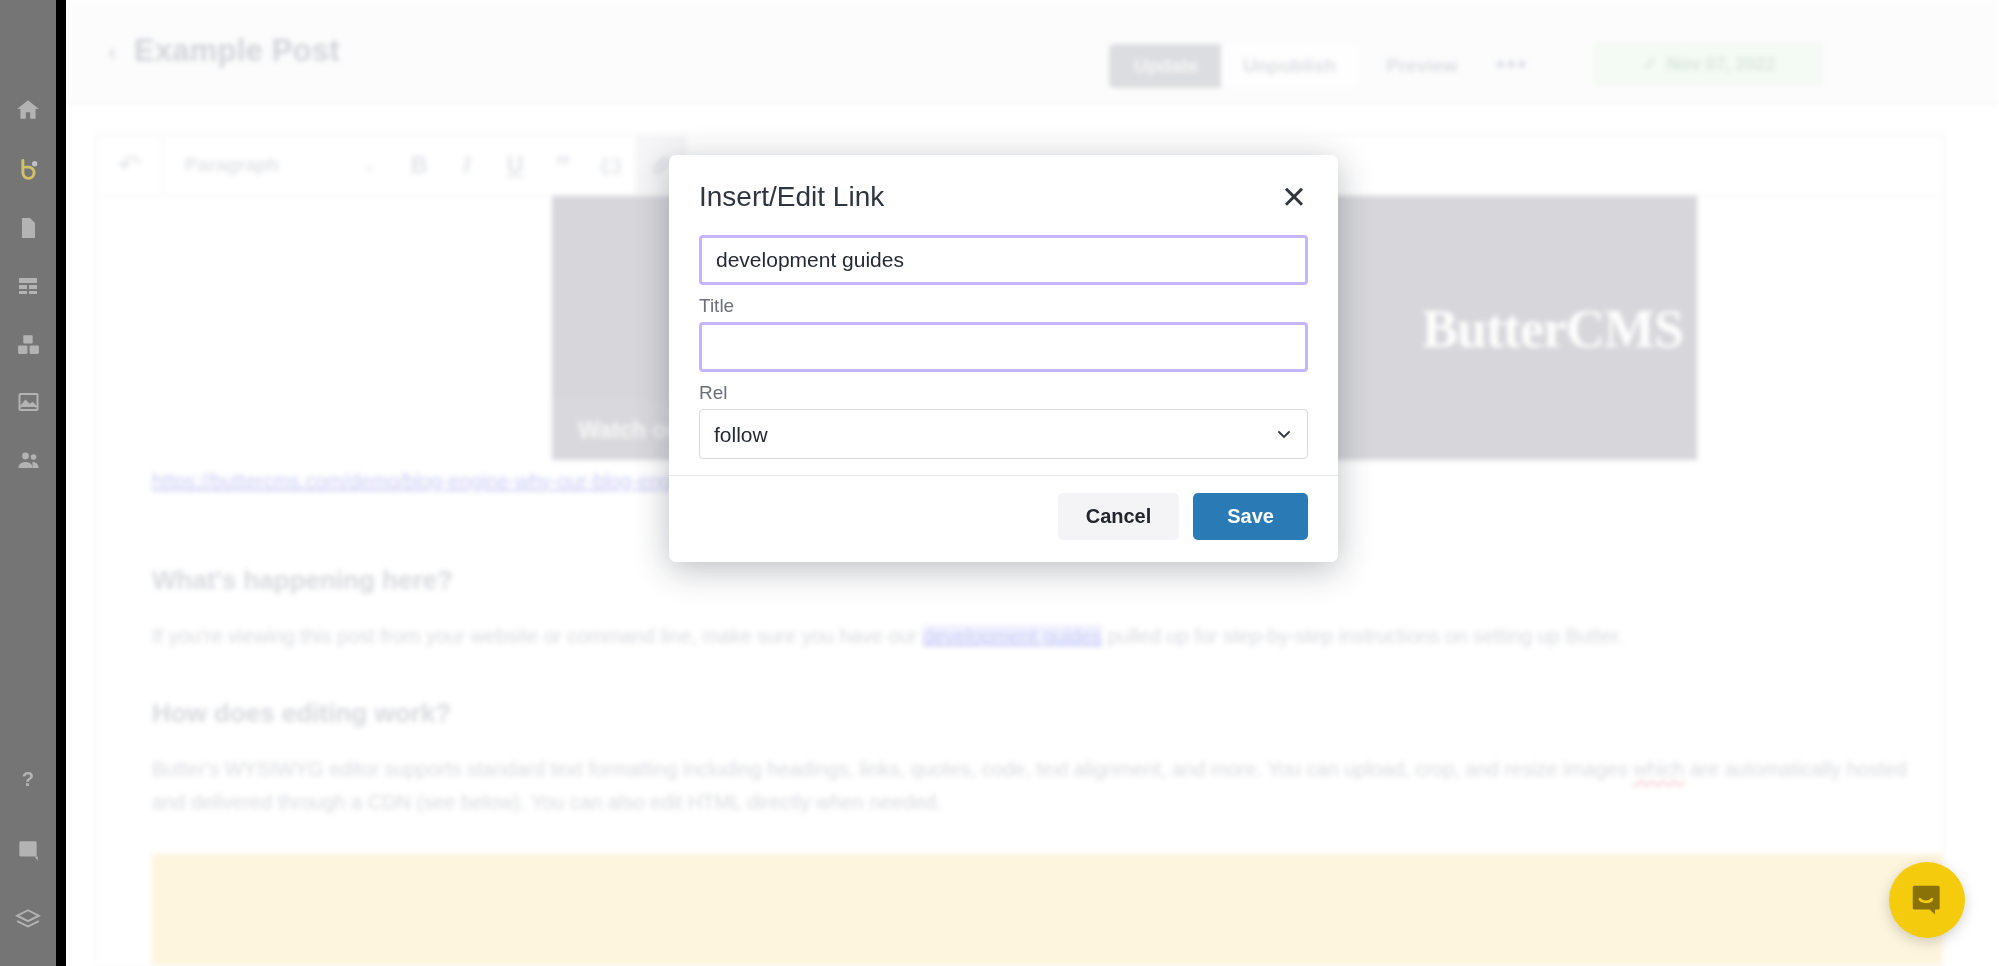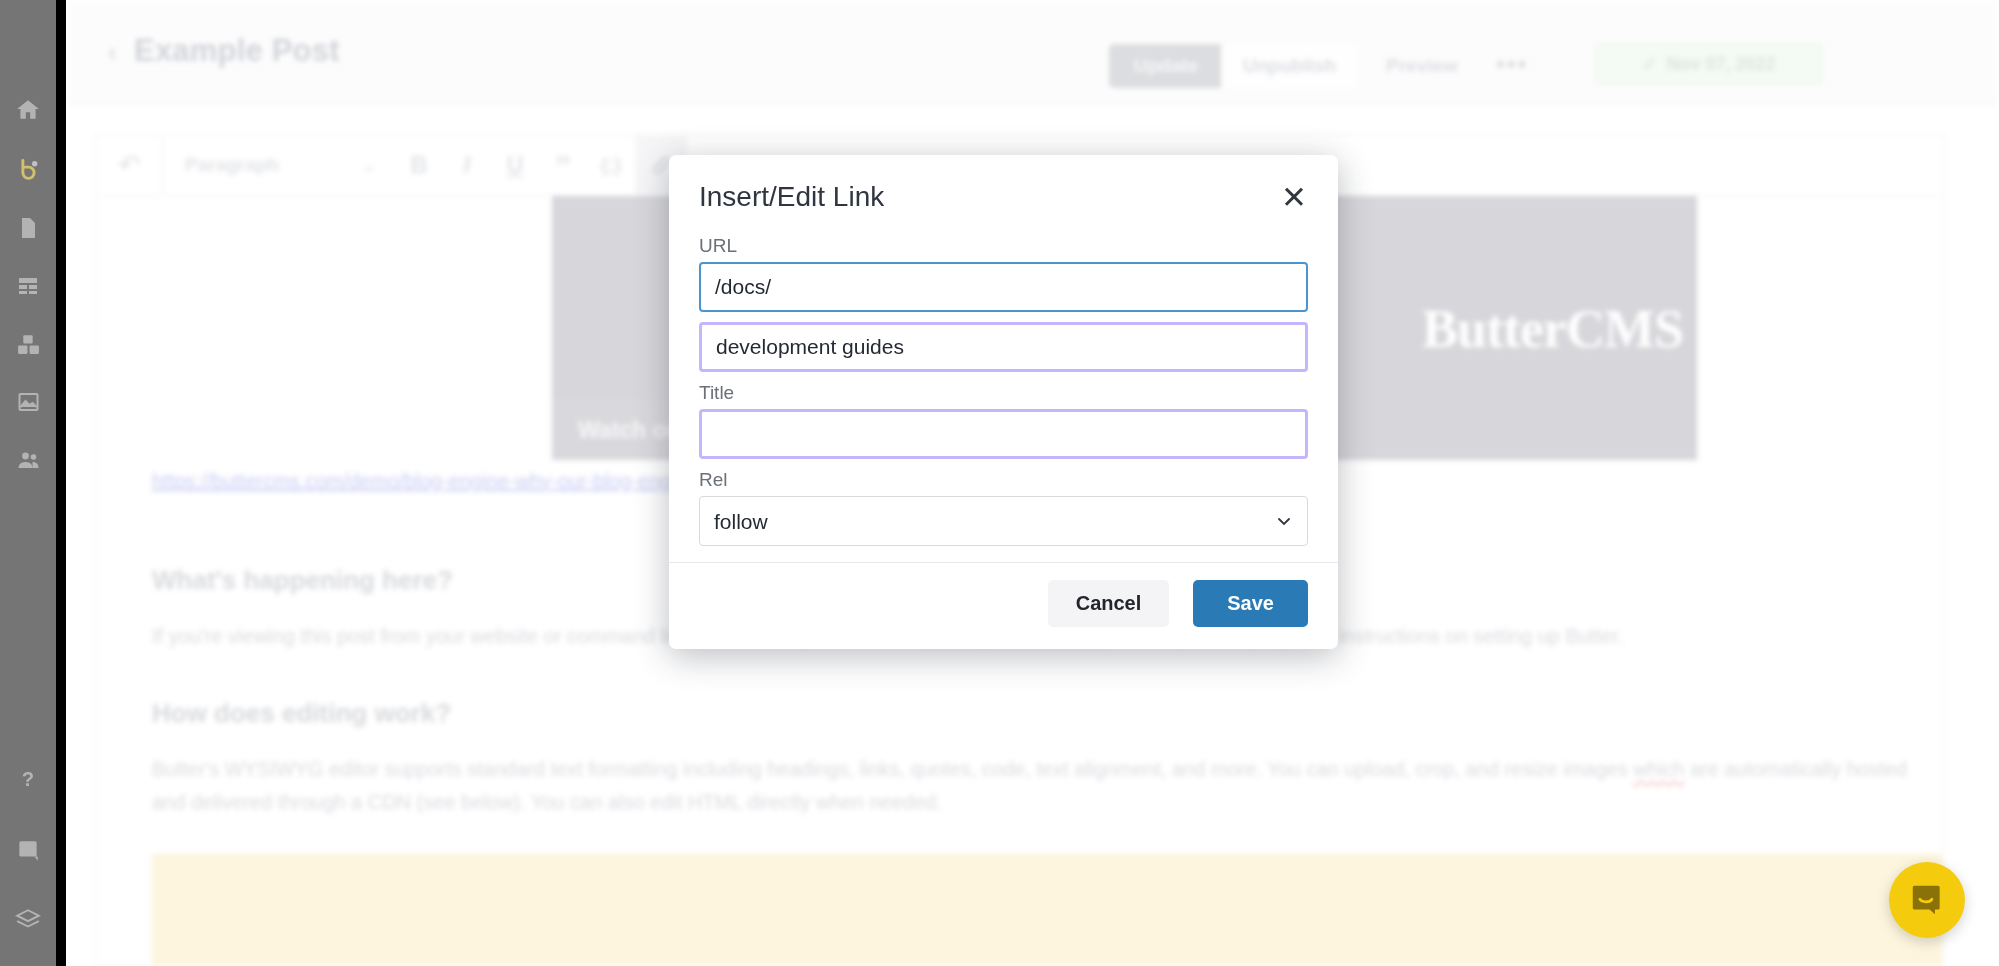--- a/index.html
+++ b/index.html
@@ -326,21 +326,21 @@
     width: 16px; height: 16px;
     pointer-events: none;
   }
   .select-caret svg { display: block; }
   #dialog-foot {
     margin-top: 16px;
     padding: 17px 30px 22px 30px;
     border-top: 1px solid #e6e8eb;
     display: flex;
     justify-content: flex-end;
-    gap: 24px;
+    gap: 14px;
   }
   #btn-cancel {
     padding: 12px 28px;
     font-size: 20px;
     font-weight: bold;
     color: #22262c;
     background: #f4f4f6;
     border: none;
     border-radius: 5px;
     cursor: pointer;
@@ -503,24 +503,20 @@
     </div>
   </div>
 
   <div id="dialog" role="dialog">
     <div id="dialog-head">
       <h2 id="dialog-title">Insert/Edit Link</h2>
       <button id="dialog-close">✕</button>
     </div>
 
     <div id="dialog-body">
-      <div class="field">
-        <label class="field-label">URL</label>
-        <input class="field-input focused" type="text" value="/docs/" style="">
-      </div>
 
       <div class="field">
         <input class="field-input" type="text" value="development guides" style="">
       </div>
 
       <div class="field">
         <label class="field-label">Title</label>
         <input class="field-input" type="text" value="" style="">
       </div>
 

